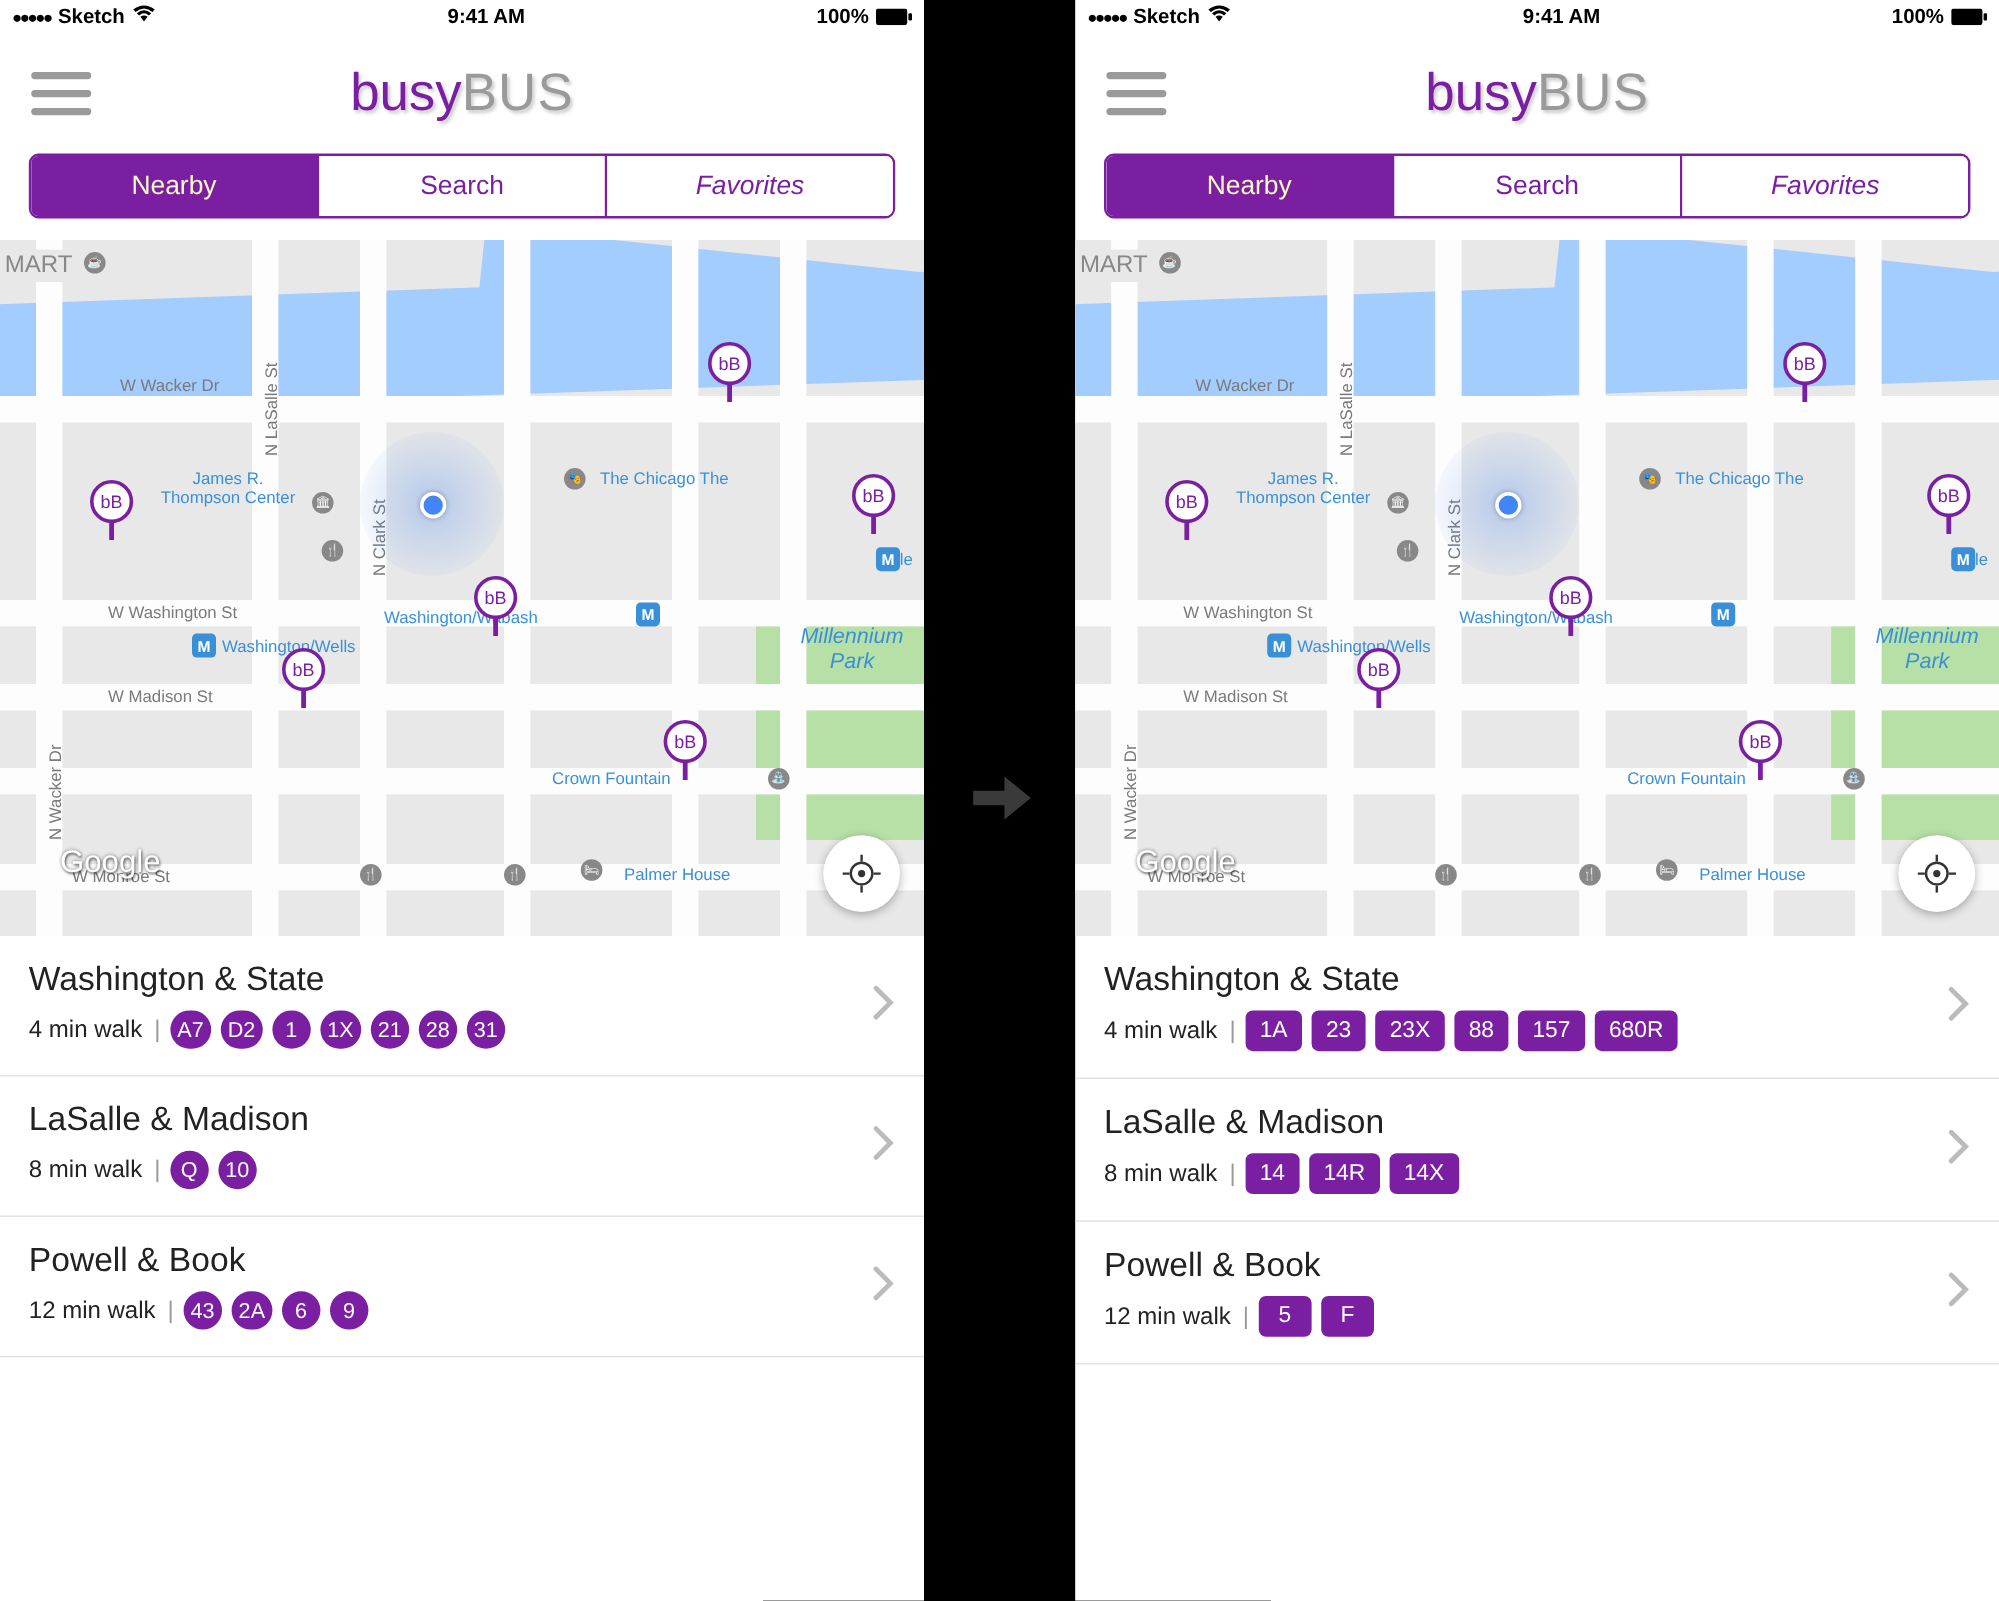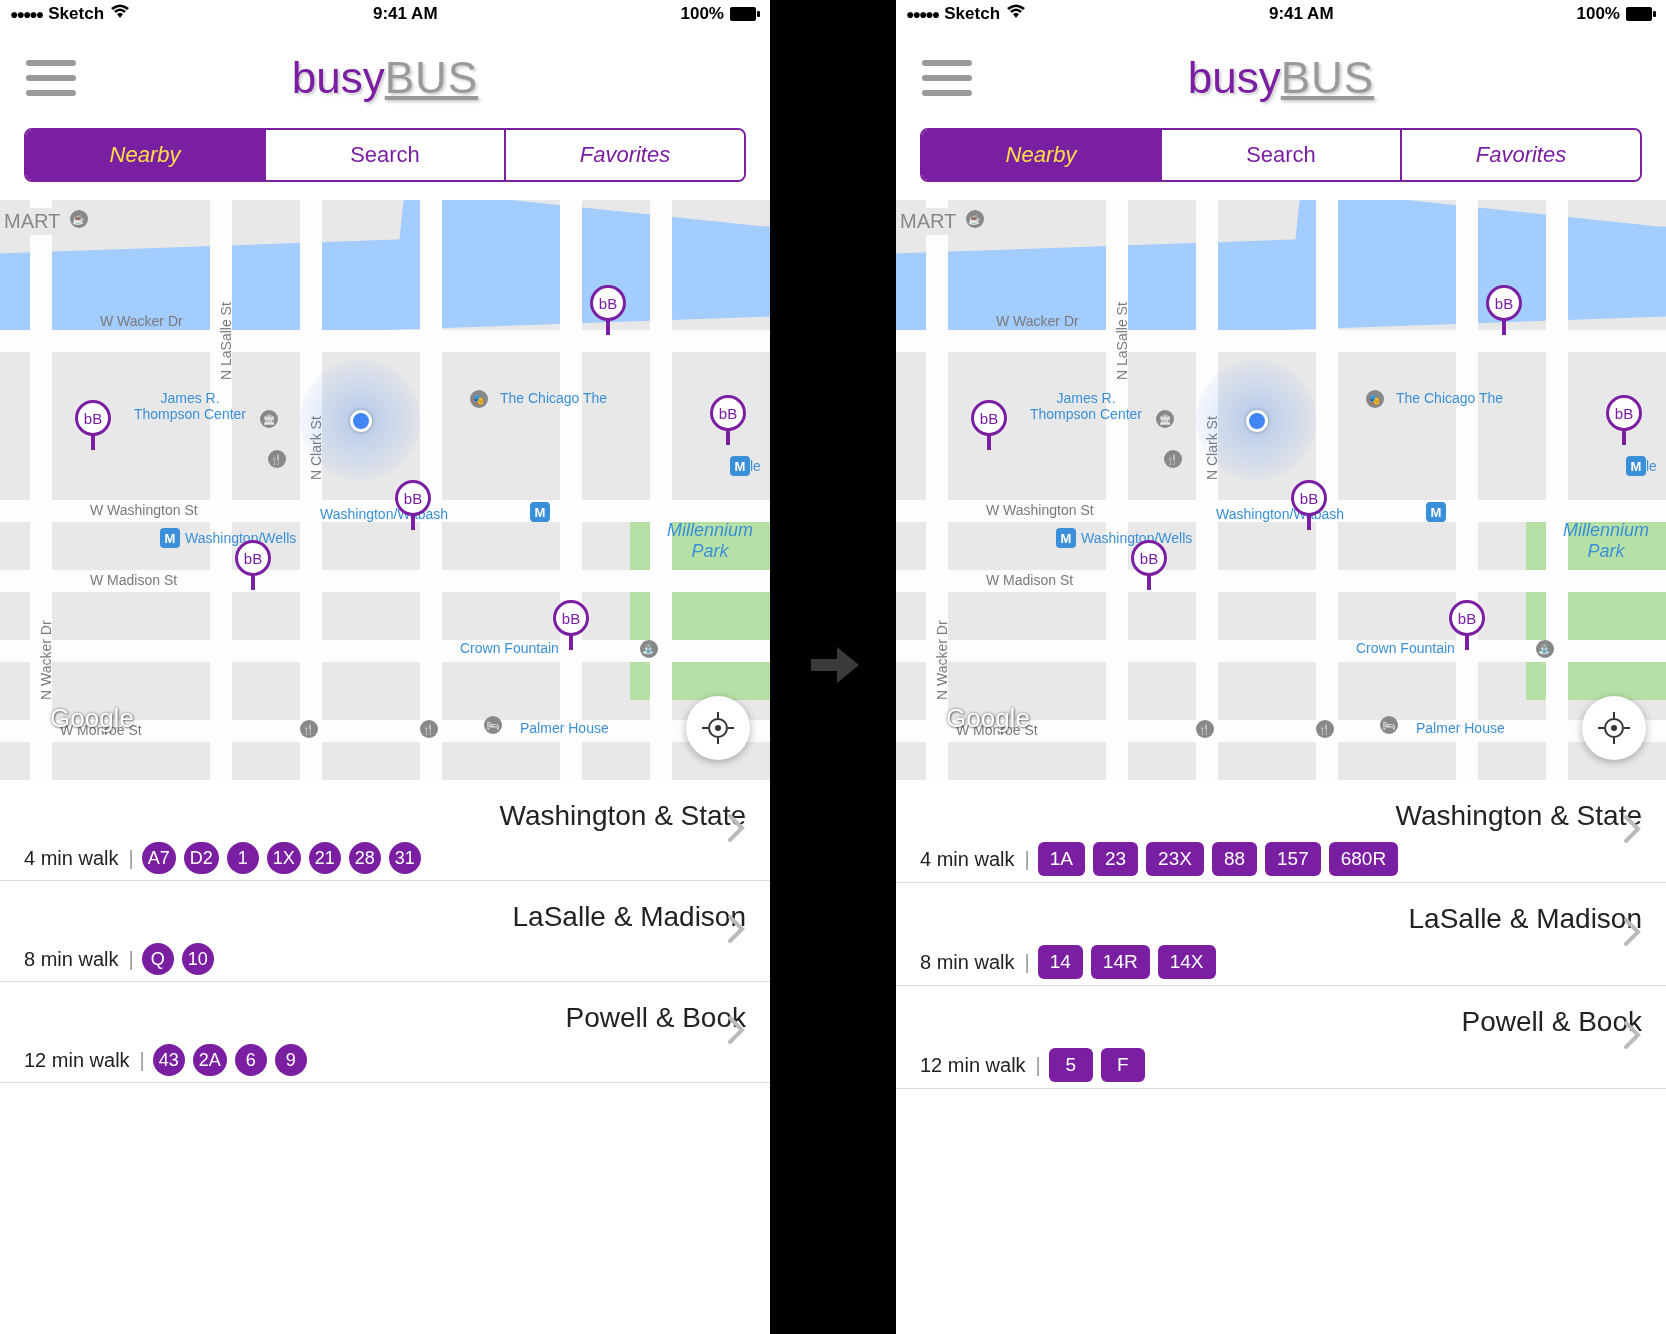--- a/index.html
+++ b/index.html
@@ -67,41 +67,41 @@
     background: #9a9a9a;
     border-radius: 3px;
   }
   .logo {
     font-size: 44px;
     font-weight: 300;
     color: #7b1fa2;
     text-shadow: 2px 2px 3px rgba(0,0,0,0.2);
   }
   .logo-b { color: #7b1fa2; font-weight: 400; }
-  .logo-bus { color: #9a9a9a; font-weight: 300; letter-spacing: 1px; text-decoration: underline; }
+  .logo-bus { color: #9a9a9a; font-weight: 300; letter-spacing: 1px; }
 
   
   .tabs {
     display: flex;
     margin: 0 24px 18px 24px;
     border: 2px solid #7b1fa2;
     border-radius: 8px;
     overflow: hidden;
   }
   .tab {
     flex: 1;
     text-align: center;
     padding: 12px 0;
     font-size: 22px;
     color: #7b1fa2;
     background: #fff;
     border-right: 2px solid #7b1fa2;
   }
   .tab:last-child { border-right: none; font-style: italic; }
-  .tab.active { background: #7b1fa2; color: #fde047; font-style: italic; }
+  .tab.active { background: #7b1fa2; color: #fef9c3; }
 
   
   .map {
     position: relative;
     height: 580px;
     background: #e8e8e8;
     overflow: hidden;
   }
   .river {
     position: absolute;
@@ -228,24 +228,23 @@
     top: 8px; left: 0;
     font-size: 20px;
     color: #888;
     background: #e8e8e8;
     padding: 2px 4px;
   }
 
   
   .list { flex: 1; overflow: hidden; }
   .row {
-    padding: 20px 24px 6px 24px;
+    padding: 20px 24px 22px 24px;
     border-bottom: 1px solid #ddd;
     position: relative;
-    text-align: right;
   }
   .row-title {
     font-size: 28px;
     color: #222;
     font-weight: 400;
     margin-bottom: 10px;
   }
   .row-sub {
     font-size: 20px;
     color: #222;

